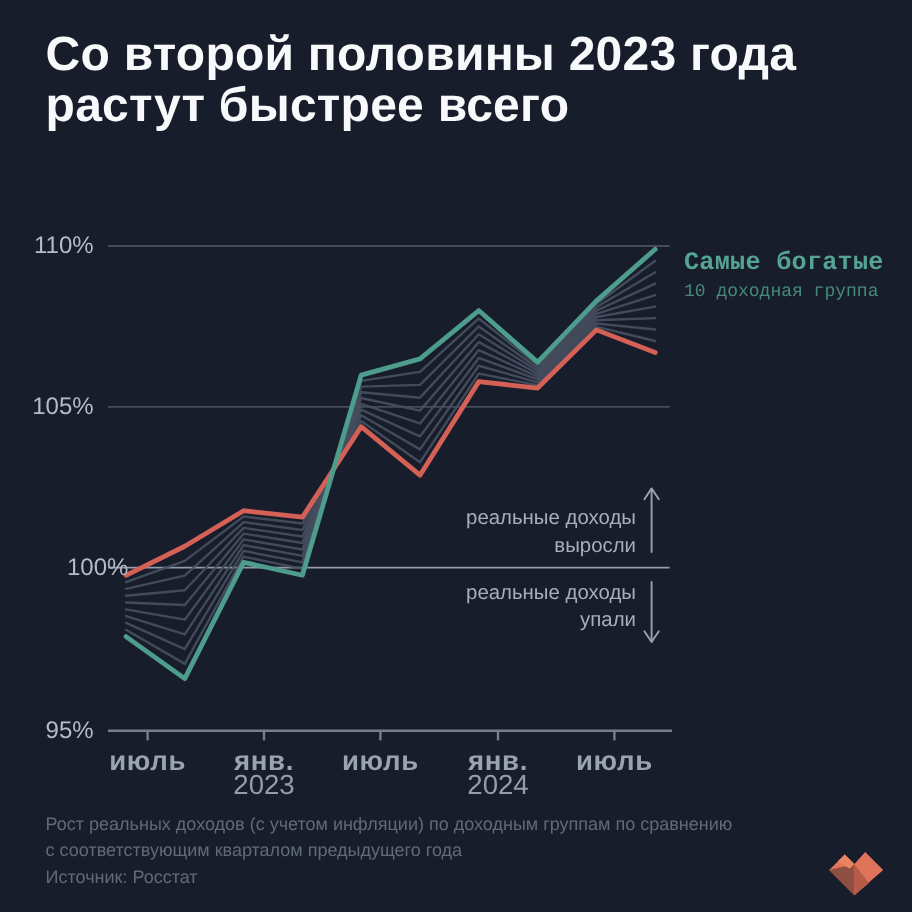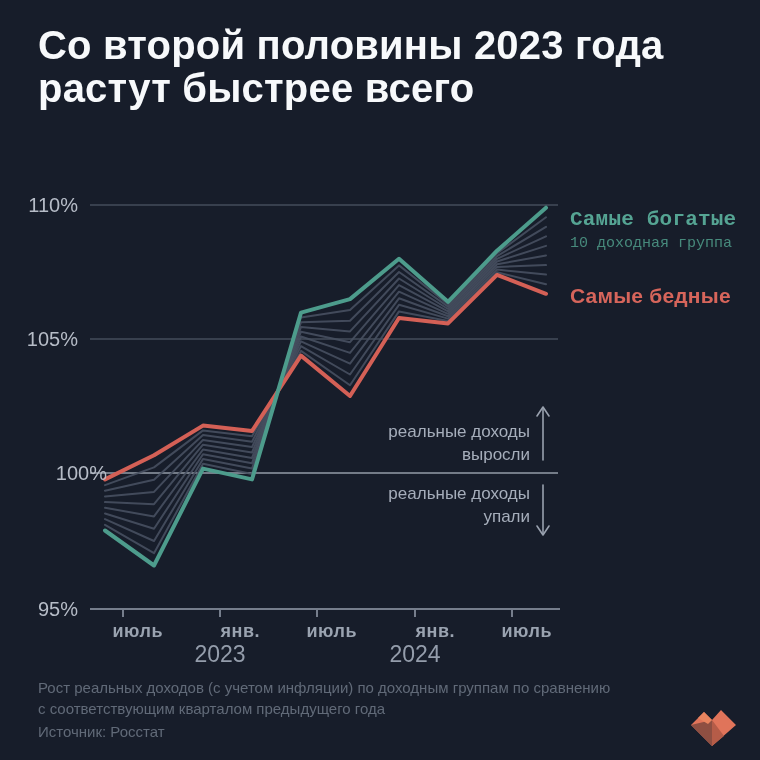--- a/index.html
+++ b/index.html
@@ -15,21 +15,21 @@
     left:38px;top:24px;width:690px;
     color:#f7f9fb;font-size:40px;font-weight:700;line-height:43px;
     letter-spacing:.2px;
   }
   
   .ylab{
     left:22px;width:56px;height:26px;line-height:26px;
     text-align:right;color:#b6bcc7;font-size:20px;font-weight:500;
   }
   .xlab{
-    width:80px;text-align:right;color:#9aa3b0;font-size:18px;font-weight:700;
+    width:80px;text-align:center;color:#9aa3b0;font-size:23px;font-weight:700;
     top:621px;letter-spacing:.5px;
   }
   .yearlab{
     width:100px;text-align:center;color:#949dab;font-size:23px;font-weight:500;
     top:641px;
   }
   
   .leg-title{font-size:21px;font-weight:700;letter-spacing:.2px;}
   .leg-sub{font-size:15px;font-weight:400;margin-top:4px;}
   #legend-rich{left:570px;top:208px;font-family:Liberation Mono, monospace;}
@@ -114,21 +114,20 @@
 <div class="abs xlab" style="left:375px;">янв.</div>
 <div class="abs xlab" style="left:472px;">июль</div>
 <div class="abs yearlab" style="left:170px;">2023</div>
 <div class="abs yearlab" style="left:365px;">2024</div>
 
 <div class="abs" id="legend-rich">
   <div class="leg-title">Самые богатые</div>
   <div class="leg-sub">10 доходная группа</div>
 </div>
 <div class="abs" id="legend-poor">
-  <div class="leg-title">Самые бедные</div>
 </div>
 
 <div class="abs annot" id="annot-up">
   <div>реальные доходы</div>
   <div>выросли</div>
 </div>
 <div class="abs annot" id="annot-down">
   <div>реальные доходы</div>
   <div>упали</div>
 </div>

